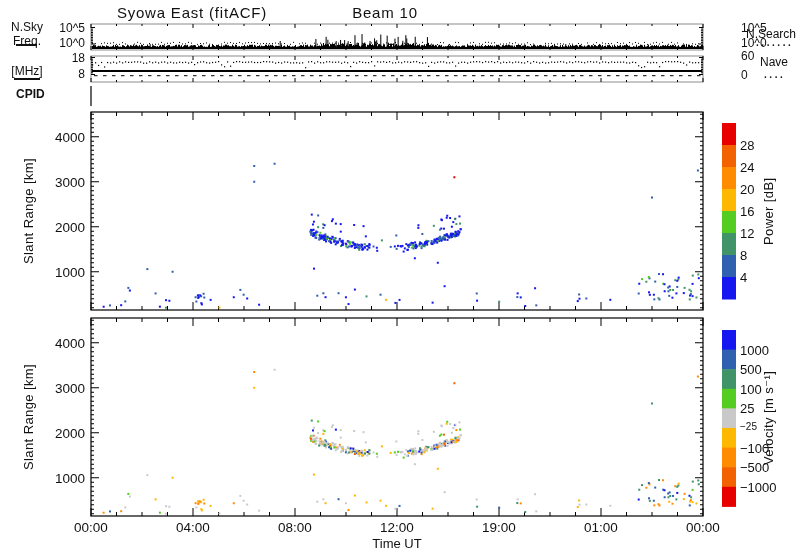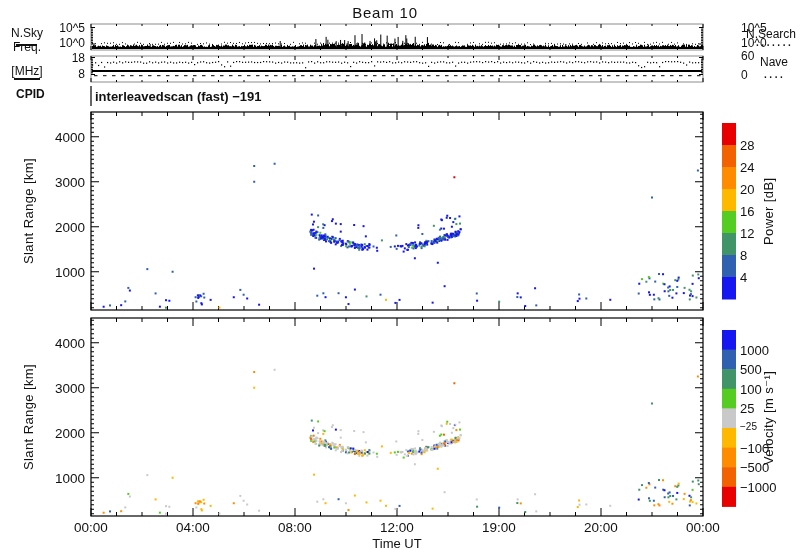--- a/index.html
+++ b/index.html
@@ -13,35 +13,35 @@
   .vert{writing-mode:vertical-rl;transform:rotate(180deg);text-align:center;letter-spacing:.4px;}
   .dots{font-size:10px;letter-spacing:2px;font-weight:bold;}
   .uline{position:absolute;background:#111;height:1.6px;}
   svg.canvas{position:absolute;left:0;top:0;}
 </style>
 </head>
 <body>
 
 <div class="fig" id="fig">
 
+  <div class="lbl hdr c" style="left:97px;top:5px;width:190px;">Syowa East (fitACF)</div>
   <div class="lbl hdr c" style="left:335px;top:5px;width:100px;">Beam 10</div>
 
-  <div class="lbl sm c" style="left:4px;top:27px;width:46px;">N.Sky</div>
+  <div class="lbl sm c" style="left:4px;top:21px;width:46px;">N.Sky</div>
   <div class="uline" style="left:16px;top:44px;width:21px;"></div>
   <div class="lbl sm r" style="left:40px;top:22px;width:45px;">10^5</div>
   <div class="lbl sm r" style="left:40px;top:37px;width:45px;">10^0</div>
 
-  <div class="lbl sm c" style="left:4px;top:41px;width:46px;">Freq.</div>
+  <div class="lbl sm c" style="left:4px;top:35px;width:46px;">Freq.</div>
   <div class="lbl sm c" style="left:4px;top:65px;width:46px;">[MHz]</div>
   <div class="uline" style="left:14px;top:78px;width:26px;"></div>
   <div class="lbl sm r" style="left:40px;top:52px;width:45px;">18</div>
   <div class="lbl sm r" style="left:40px;top:68px;width:45px;">8</div>
 
   <div class="lbl sm b" style="left:16px;top:88px;">CPID</div>
-  <div class="lbl b" style="left:95px;top:90px;font-size:13px;">interleavedscan (fast) −191</div>
 
   <div class="lbl sm" style="left:741px;top:22px;">10^5</div>
   <div class="lbl sm" style="left:741px;top:37px;">10^0</div>
   <div class="lbl sm" style="left:746px;top:28px;">N.Search</div>
   <div class="lbl dots" style="left:756px;top:41px;">·······</div>
   <div class="lbl sm" style="left:741px;top:50px;">60</div>
   <div class="lbl sm" style="left:741px;top:69px;">0</div>
   <div class="lbl sm" style="left:760px;top:56px;text-align:center;">Nave</div>
   <div class="lbl dots" style="left:764px;top:73px;">····</div>
 
@@ -2492,21 +2492,21 @@
     <div class="lbl " style="left: 740px; top: 402.4px; width: 40px; font-size: 13px;">25</div>
     <div class="lbl " style="left: 740px; top: 422px; width: 40px; font-size: 10px;">−25</div>
     <div class="lbl " style="left: 740px; top: 441.6px; width: 40px; font-size: 13px;">−100</div>
     <div class="lbl " style="left: 740px; top: 461.2px; width: 40px; font-size: 13px;">−500</div>
     <div class="lbl " style="left: 740px; top: 480.8px; width: 40px; font-size: 13px;">−1000</div>
     <div class="lbl c" style="left: 61px; top: 521px; width: 60px; font-size: 13.5px;">00:00</div>
     <div class="lbl c" style="left: 163px; top: 521px; width: 60px; font-size: 13.5px;">04:00</div>
     <div class="lbl c" style="left: 265px; top: 521px; width: 60px; font-size: 13.5px;">08:00</div>
     <div class="lbl c" style="left: 367px; top: 521px; width: 60px; font-size: 13.5px;">12:00</div>
     <div class="lbl c" style="left: 469px; top: 521px; width: 60px; font-size: 13.5px;">19:00</div>
-    <div class="lbl c" style="left: 571px; top: 521px; width: 60px; font-size: 13.5px;">20:00</div>
+    <div class="lbl c" style="left: 571px; top: 521px; width: 60px; font-size: 13.5px;">01:00</div>
     <div class="lbl c" style="left: 673px; top: 521px; width: 60px; font-size: 13.5px;">00:00</div>
     <div class="lbl r" style="left: 38px; top: 265.75px; width: 47px; font-size: 13.5px;">1000</div>
     <div class="lbl r" style="left: 38px; top: 220.75px; width: 47px; font-size: 13.5px;">2000</div>
     <div class="lbl r" style="left: 38px; top: 175.75px; width: 47px; font-size: 13.5px;">3000</div>
     <div class="lbl r" style="left: 38px; top: 130.75px; width: 47px; font-size: 13.5px;">4000</div>
     <div class="lbl r" style="left: 38px; top: 471.75px; width: 47px; font-size: 13.5px;">1000</div>
     <div class="lbl r" style="left: 38px; top: 426.75px; width: 47px; font-size: 13.5px;">2000</div>
     <div class="lbl r" style="left: 38px; top: 381.75px; width: 47px; font-size: 13.5px;">3000</div>
     <div class="lbl r" style="left: 38px; top: 336.75px; width: 47px; font-size: 13.5px;">4000</div>
   </div>

